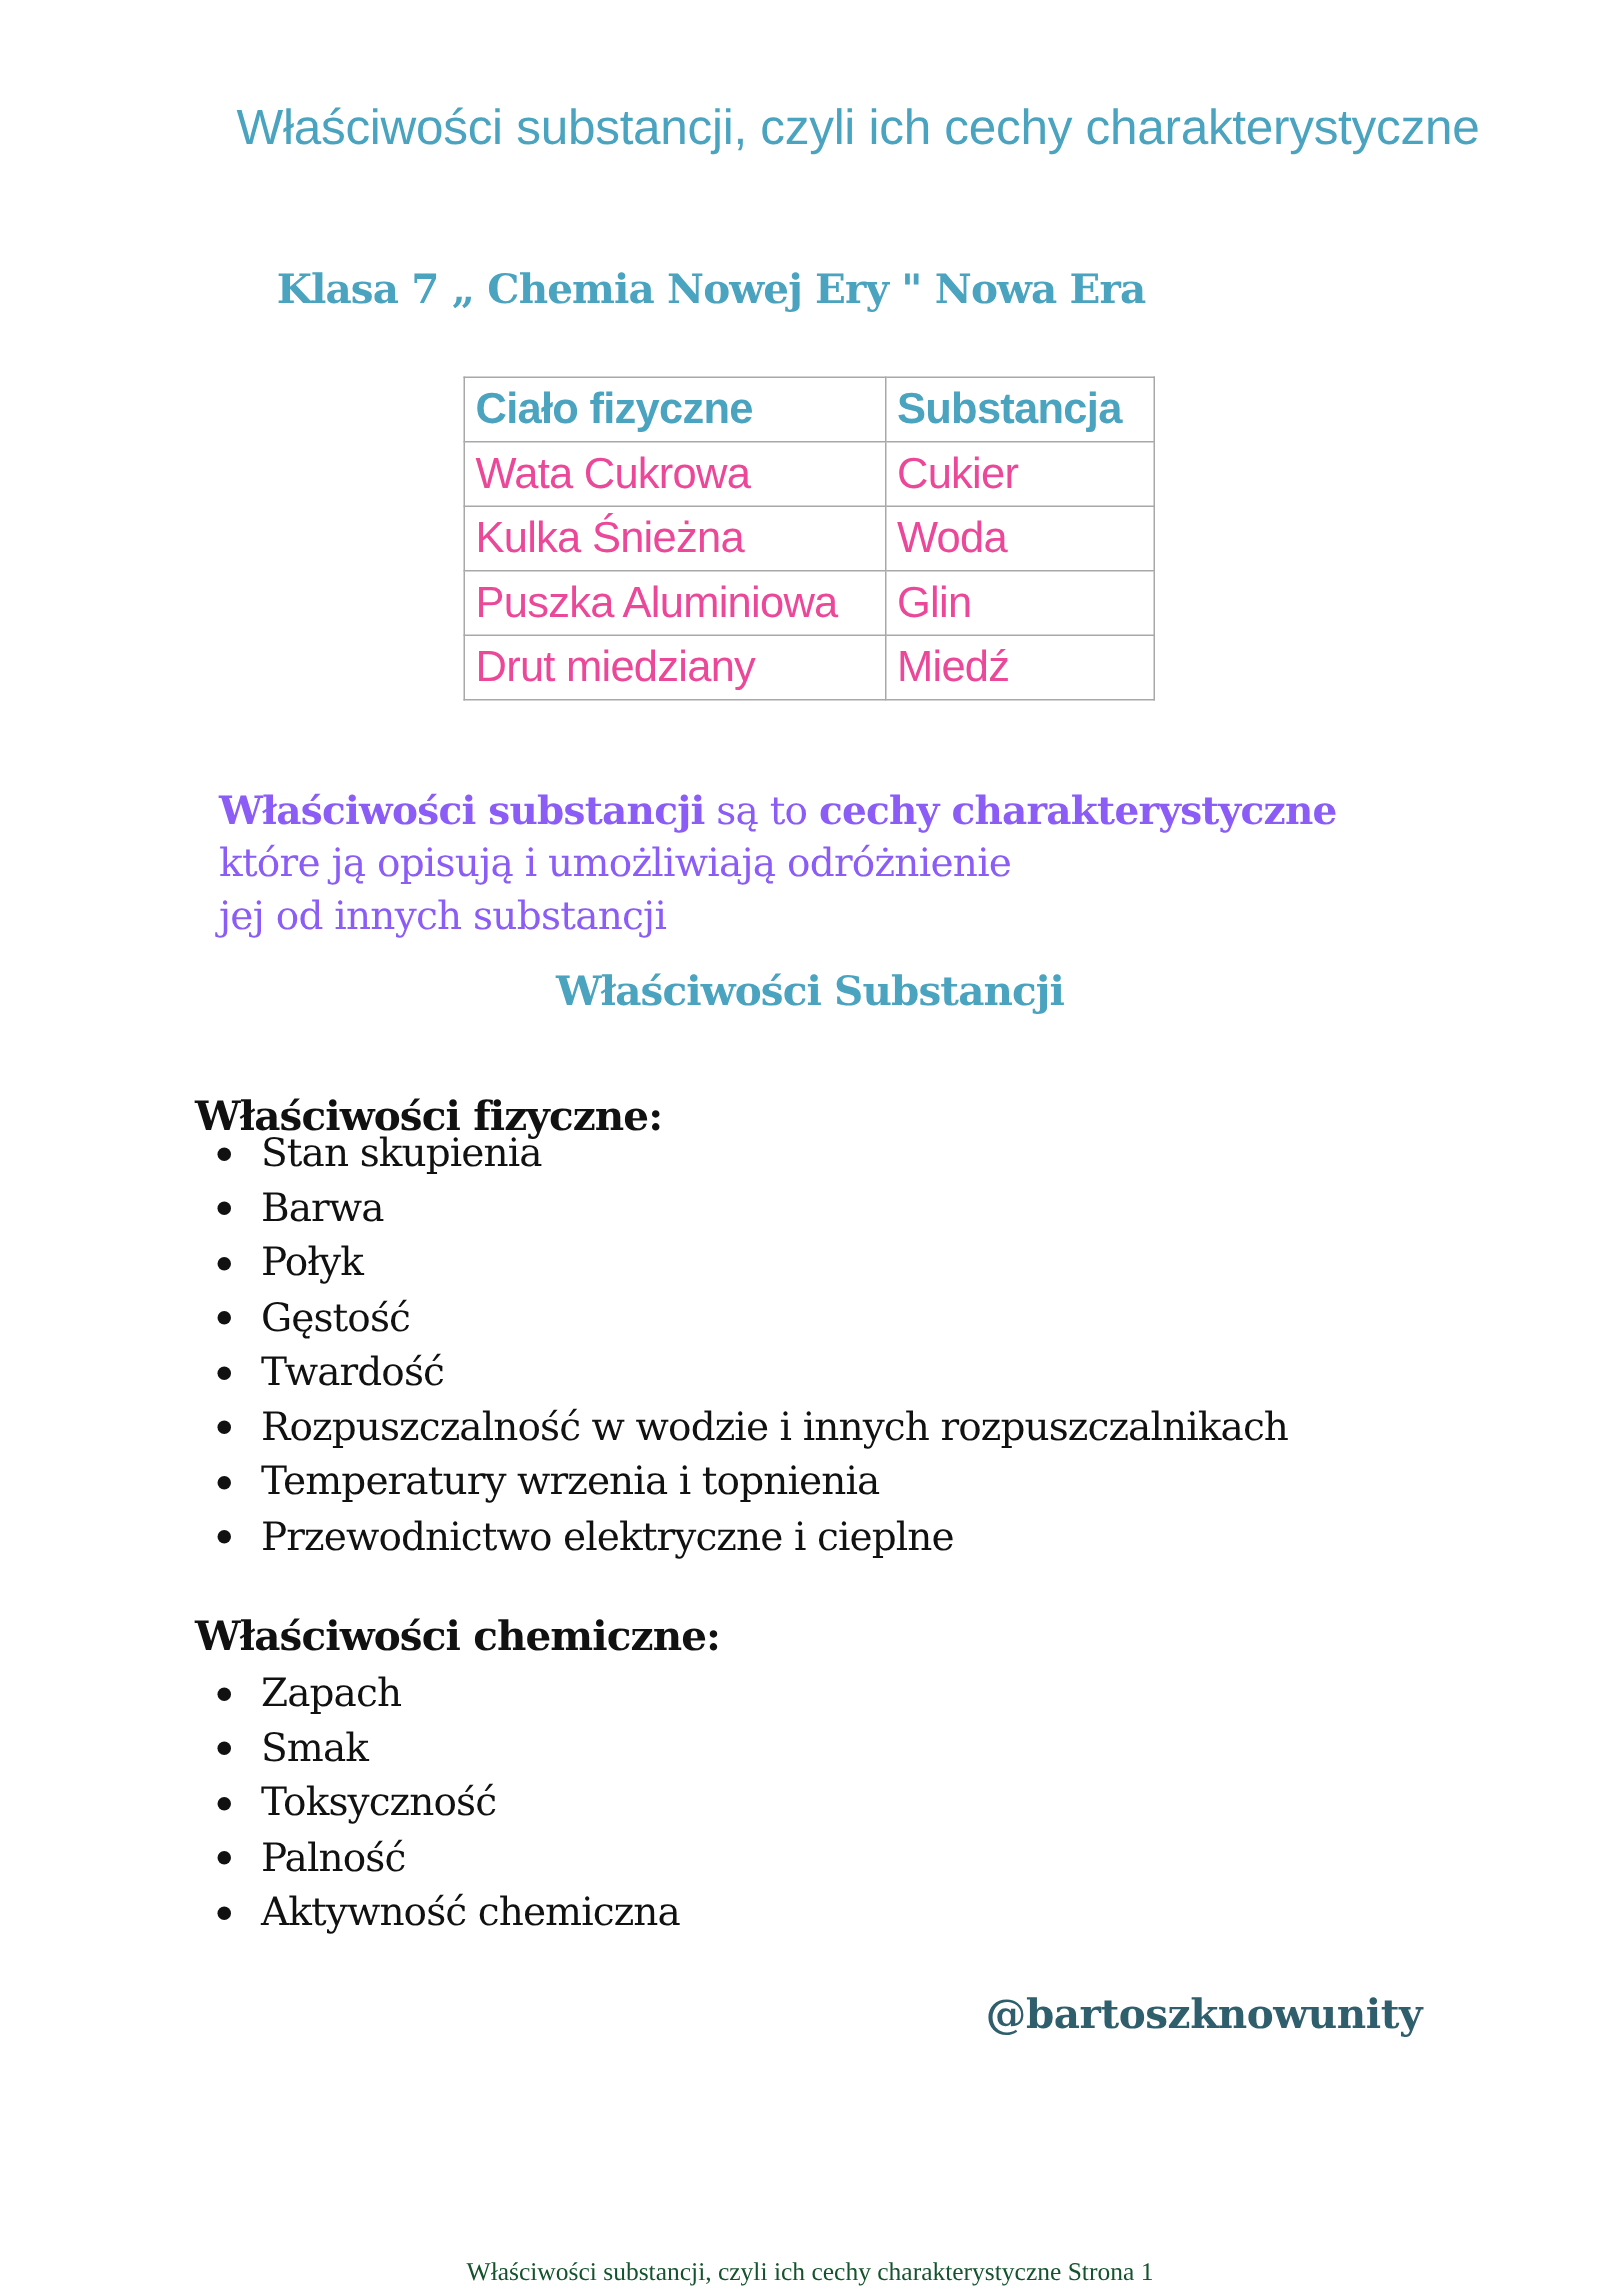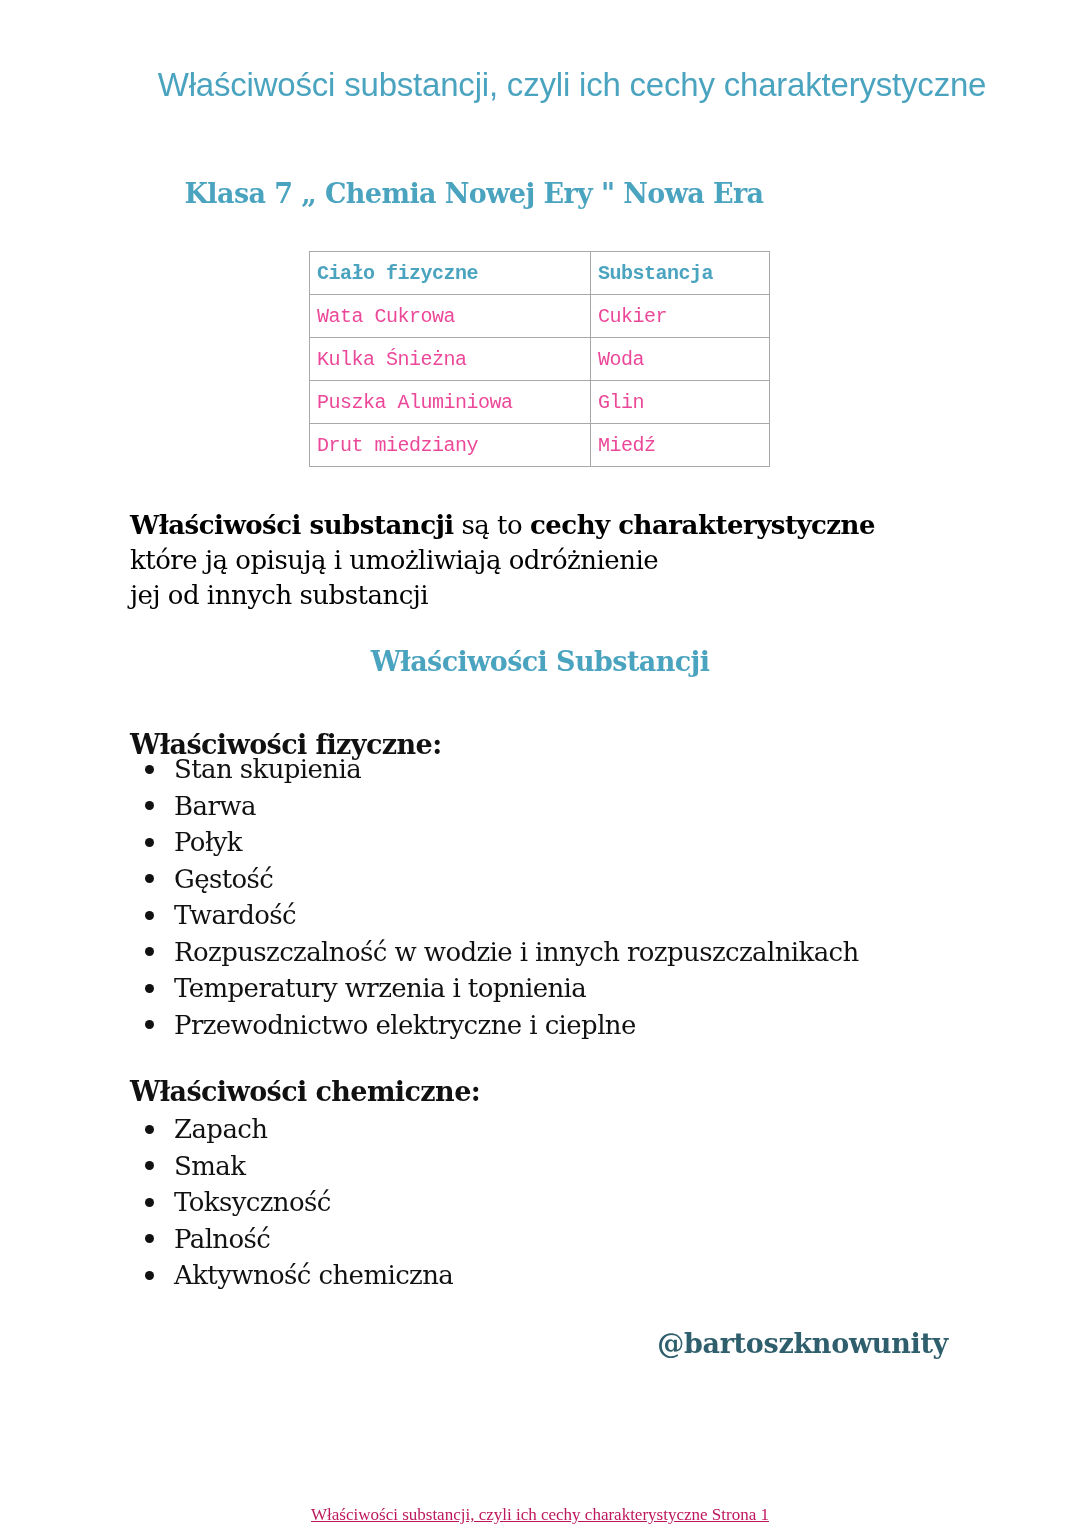--- a/index.html
+++ b/index.html
@@ -14,35 +14,35 @@
   }
   #subtitle {
     position: absolute; left: 0; width: 948px; top: 178px;
     text-align: center; color: #4aa3bf;
     font-family: "DejaVu Serif", serif;
     font-size: 27px; font-weight: bold; letter-spacing: -0.6px; margin: 0;
   }
   #table {
     position: absolute; left: 309px; top: 251px;
     border-collapse: collapse;
-    font-family: Liberation Mono, monospace; font-size: 20px;
+    font-family: Liberation Sans, sans-serif; font-size: 29px;
   }
   #table td, #table th {
     border: 1.5px solid #a8a8a8; padding: 0 6px 0 7px; height: 42px;
     text-align: left; white-space: nowrap; color: #ec4899;
     font-weight: normal; letter-spacing: -0.5px;
   }
   #table th { color: #4aa3bf; font-weight: bold; }
   #table .c1 { width: 267px; }
   #table .c2 { width: 165px; }
 
   #definition {
     position: absolute; left: 130px; top: 508px; width: 900px;
     font-family: "DejaVu Serif", serif; font-size: 26px; line-height: 35px;
-    color: #000000; letter-spacing: -0.5px; margin: 0;
+    color: #8b5cf6; letter-spacing: -0.5px; margin: 16px;
   }
   #definition b { font-weight: bold; }
 
   #section-heading {
     position: absolute; left: 0; width: 1080px; top: 646px;
     text-align: center; color: #4aa3bf;
     font-family: "DejaVu Serif", serif; font-size: 27px; font-weight: bold;
     letter-spacing: -0.6px; margin: 0;
   }
 
@@ -68,21 +68,21 @@
 
   #handle {
     position: absolute; right: 132px; top: 1328px;
     font-family: "DejaVu Serif", serif; font-size: 27px; font-weight: bold;
     color: #2f5f6c; letter-spacing: -0.3px; margin: 0;
   }
 
   #footer {
     position: absolute; left: 0; width: 1080px; top: 1505px;
     text-align: center; font-family: "Liberation Serif", serif;
-    font-size: 17px; color: #be185d; margin: 0; text-decoration: underline;
+    font-size: 17px; color: #14532d; margin: 0;
   }
 </style>
 </head>
 <body>
 
 <h1 id="title">Właściwości substancji, czyli ich cechy charakterystyczne</h1>
 
 <h2 id="subtitle">Klasa 7 „ Chemia Nowej Ery " Nowa Era</h2>
 
 <table id="table">

